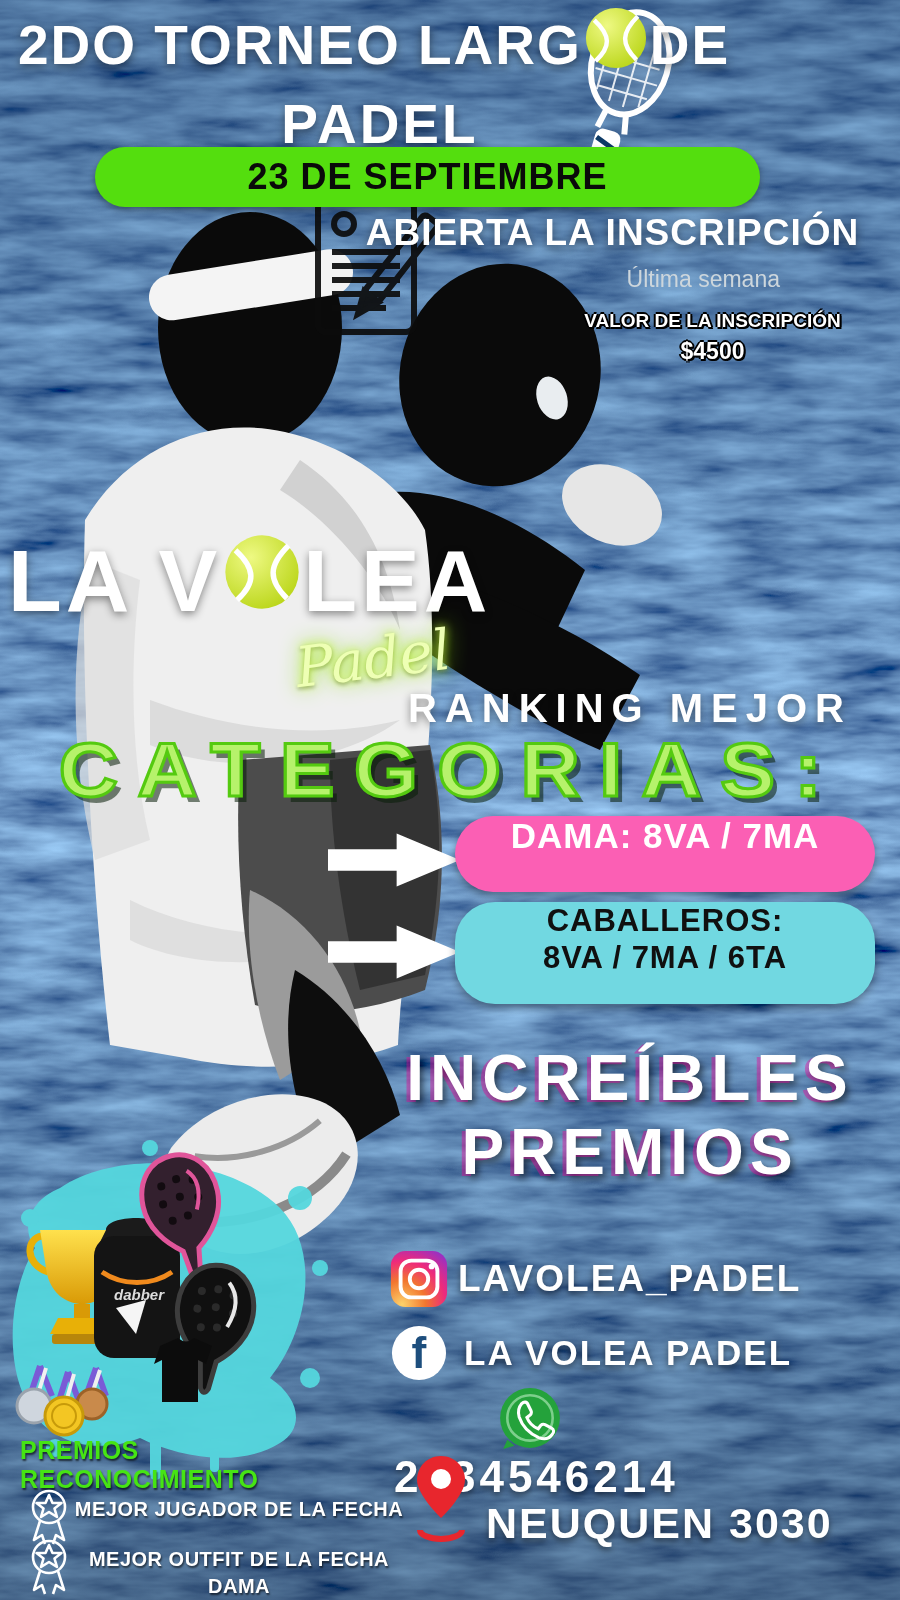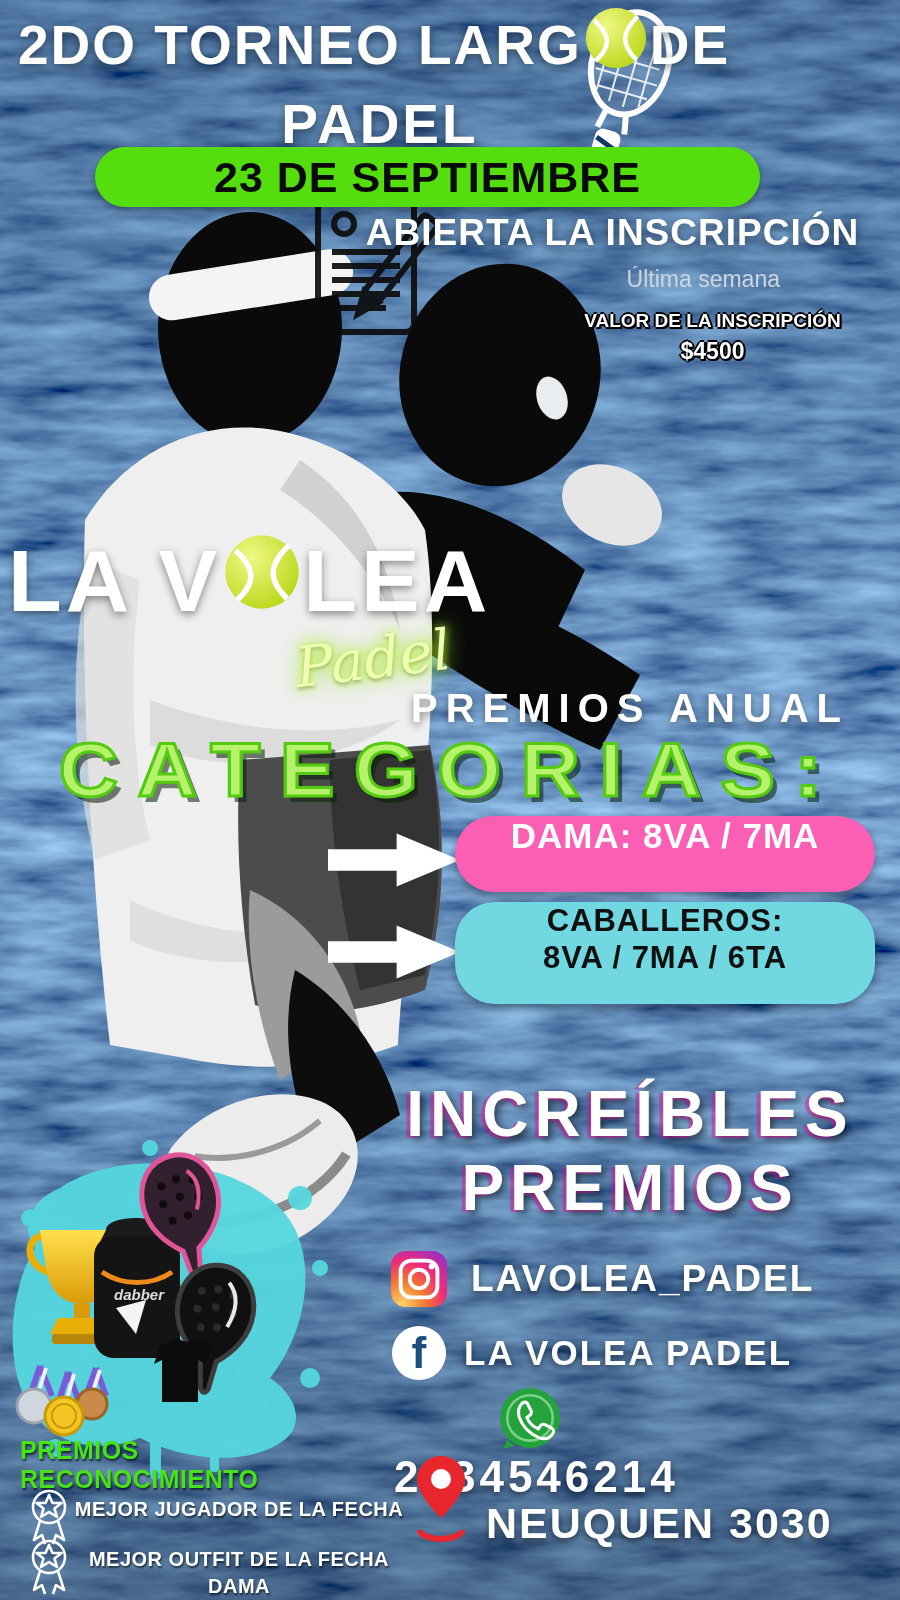--- a/index.html
+++ b/index.html
@@ -8,21 +8,21 @@
   .abs{position:absolute;}
   .ttl{color:#fff;font-weight:800;text-shadow:0 3px 8px rgba(0,0,0,.45);}
   
   .title1{left:18px;top:6px;width:760px;display:flex;align-items:center;font-size:55px;
           letter-spacing:2px;}
   .title2{left:0;top:92px;width:760px;text-align:center;font-size:55px;letter-spacing:3px;}
   .ballspan{display:inline-block;margin:0 2px;}
   
   .date-pill{left:95px;top:147px;width:665px;height:60px;border-radius:30px;background:#54de0e;
              display:flex;align-items:center;justify-content:center;color:#0a0a0a;font-weight:800;
-             font-size:43px;letter-spacing:1px;box-shadow:0 3px 6px rgba(0,0,0,.35);}
+             font-size:36px;letter-spacing:1px;box-shadow:0 3px 6px rgba(0,0,0,.35);}
   .abierta{left:330px;top:212px;width:565px;text-align:center;font-size:37px;letter-spacing:1px;}
   .ultima{left:540px;top:266px;width:240px;text-align:right;font-size:23px;color:#cdd6dc;
           font-family:"Liberation Sans",sans-serif;}
   .valor1{left:555px;top:310px;width:315px;text-align:center;font-size:19px;font-weight:800;color:#fff;
           text-shadow:-2px 0 0 #000,2px 0 0 #000,0 -2px 0 #000,0 2px 0 #000,2px 2px 0 #000;}
   .valor2{left:555px;top:338px;width:315px;text-align:center;font-size:23px;font-weight:800;color:#fff;
           text-shadow:-2px 0 0 #000,2px 0 0 #000,0 -2px 0 #000,0 2px 0 #000,2px 2px 0 #000;}
   
   .brand{left:8px;top:530px;width:600px;display:flex;align-items:center;font-size:88px;
          letter-spacing:4px;}
@@ -42,25 +42,25 @@
   .arrow2{left:328px;top:922px;}
   .pill{border-radius:40px;display:flex;flex-direction:column;align-items:center;
         font-weight:800;box-shadow:0 4px 8px rgba(0,0,0,.35);}
   .pill-dama{left:455px;top:816px;width:420px;height:76px;background:#fb5fb4;color:#fff;
              font-size:35px;letter-spacing:1px;}
   .pill-cab{left:455px;top:902px;width:420px;height:102px;background:#71d8e1;color:#101010;
             font-size:31px;line-height:1.2;letter-spacing:1px;}
   
   .increibles{left:360px;top:1042px;width:540px;text-align:center;font-size:64px;letter-spacing:6px;
               line-height:1.15;color:#fff;font-weight:800;
-              text-shadow:-4px 2px 0 rgba(240,0,150,.4),3px 4px 7px rgba(0,0,0,.55);margin-top:36px;}
+              text-shadow:-4px 2px 0 rgba(240,0,150,.4),3px 4px 7px rgba(0,0,0,.55);}
   
   .contact-row{display:flex;align-items:center;color:#fff;font-weight:800;cursor:pointer;}
   .c-label{text-shadow:0 3px 6px rgba(0,0,0,.5);}
-  .row-ig{left:388px;top:1248px;}  .row-ig .c-label{font-size:37px;letter-spacing:2px;margin-left:21px;}
+  .row-ig{left:388px;top:1248px;}  .row-ig .c-label{font-size:37px;letter-spacing:2px;margin-left:8px;}
   .row-fb{left:390px;top:1324px;}  .row-fb .c-label{font-size:35px;letter-spacing:2px;margin-left:16px;}
   .row-wa{left:382px;top:1386px;flex-direction:column;}  .row-wa .c-label{font-size:44px;letter-spacing:4px;margin-left:12px;}
   .row-pin{left:412px;top:1452px;align-items:flex-end;} .row-pin .c-label{font-size:43px;letter-spacing:2px;margin-left:16px;}
   
   .prem-title{left:20px;top:1436px;width:360px;font-size:25px;font-weight:800;color:#46e414;
               letter-spacing:0.5px;text-shadow:1px 2px 2px rgba(0,0,0,.65);}
   .rec-label{color:#fff;font-weight:800;font-size:20px;letter-spacing:0.5px;
              text-shadow:1px 2px 2px rgba(0,0,0,.6);}
   .rec1{left:74px;top:1498px;width:330px;text-align:center;}
   .rec2{left:74px;top:1546px;width:330px;text-align:center;line-height:1.35;}
@@ -169,21 +169,21 @@
               <stop offset="1" stop-color="#b8d414"></stop>
             </radialGradient>
           </defs>
           <circle cx="50" cy="50" r="47" fill="url(#bg2)"></circle>
           <path d="M16,22 C42,46 42,64 18,86" stroke="#fff" stroke-width="7" fill="none"></path>
           <path d="M84,16 C58,42 58,60 82,84" stroke="#fff" stroke-width="7" fill="none"></path>
         </svg></span>
       <span>LEA</span>
   </div>
   <div class="abs script">Padel</div>
-  <div class="abs ttl ranking">PREMIOS ANUAL</div>
+  <div class="abs ttl ranking">RANKING MEJOR</div>
 
   <div class="abs categorias">CATEGORIAS:</div>
 
   <div class="abs arrow arrow1"></div>
   <div class="abs pill pill-dama">
     <span>DAMA: 8VA / 7MA</span>
   </div>
 
   <div class="abs arrow arrow2"></div>
   <div class="abs pill pill-cab">

